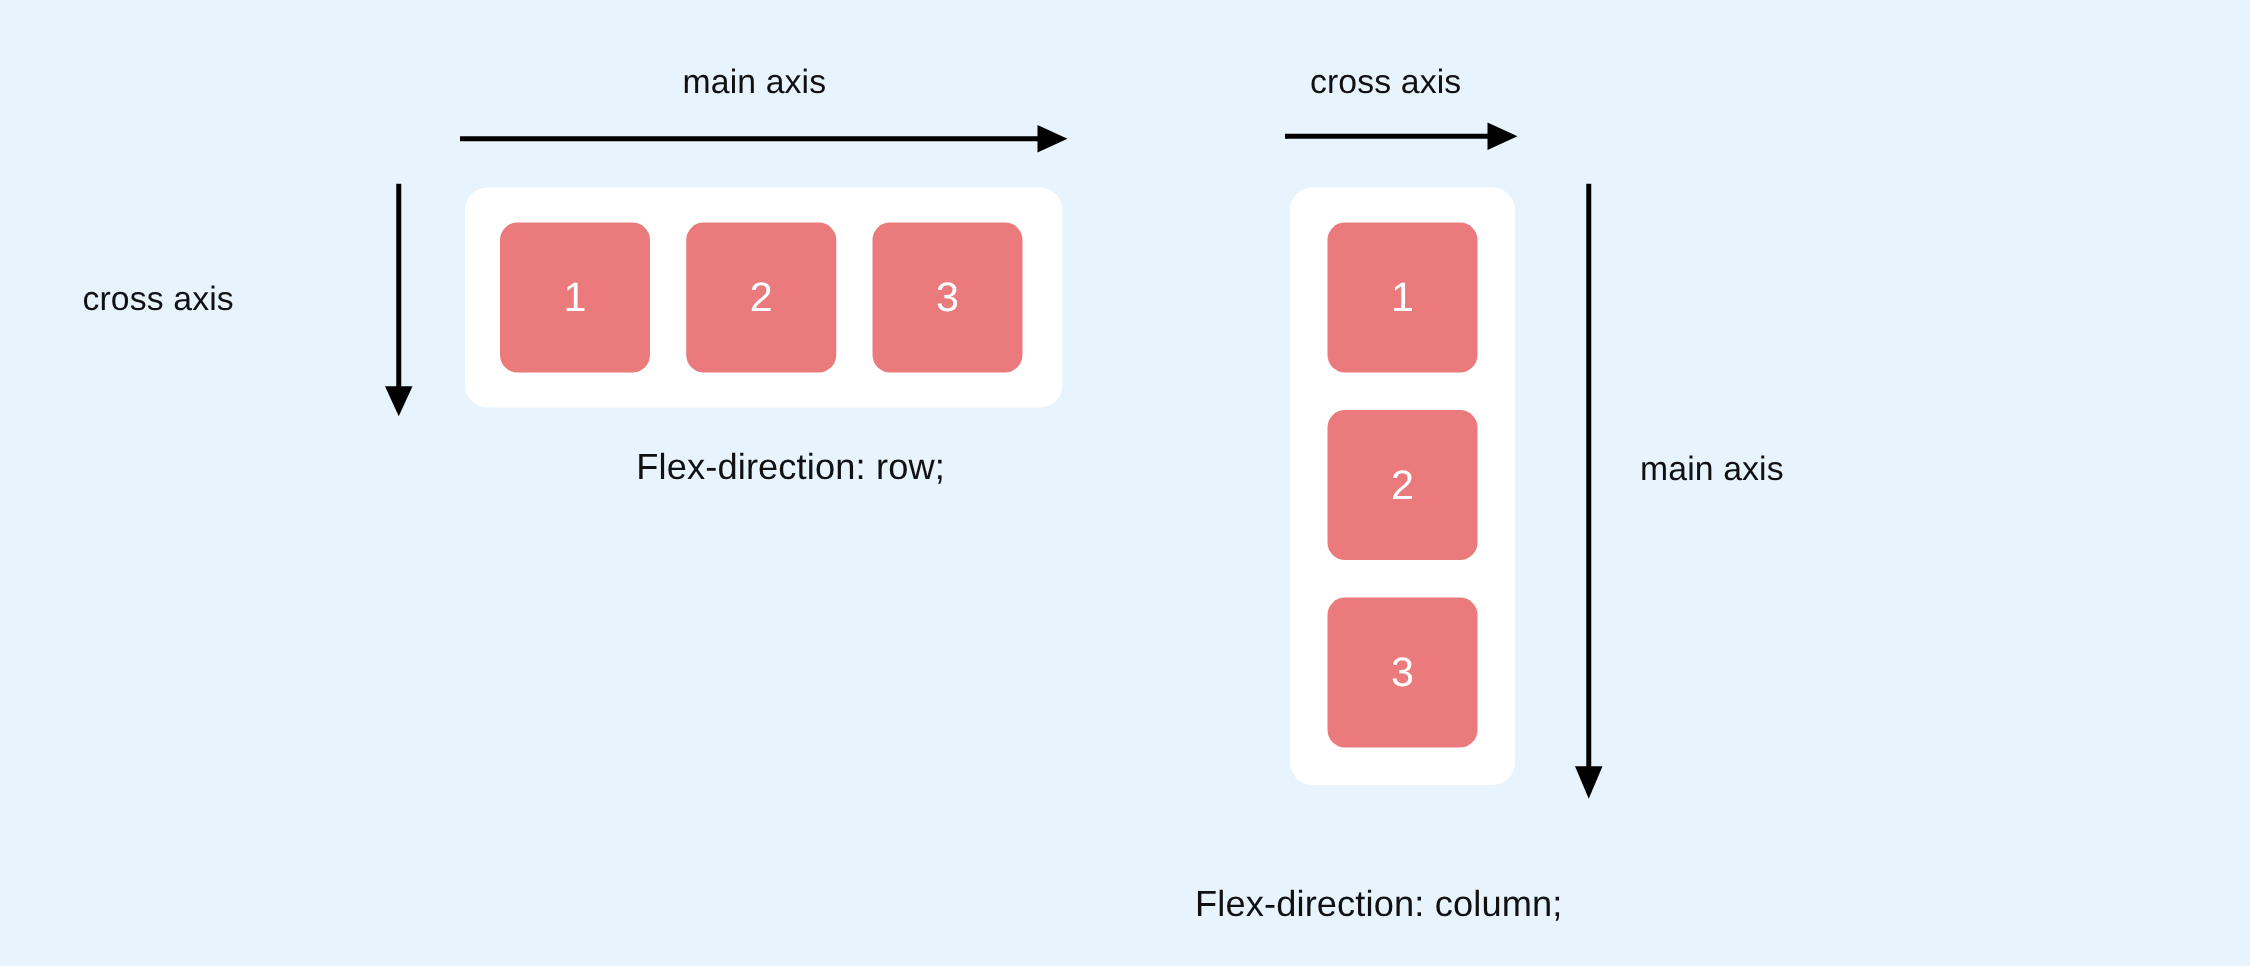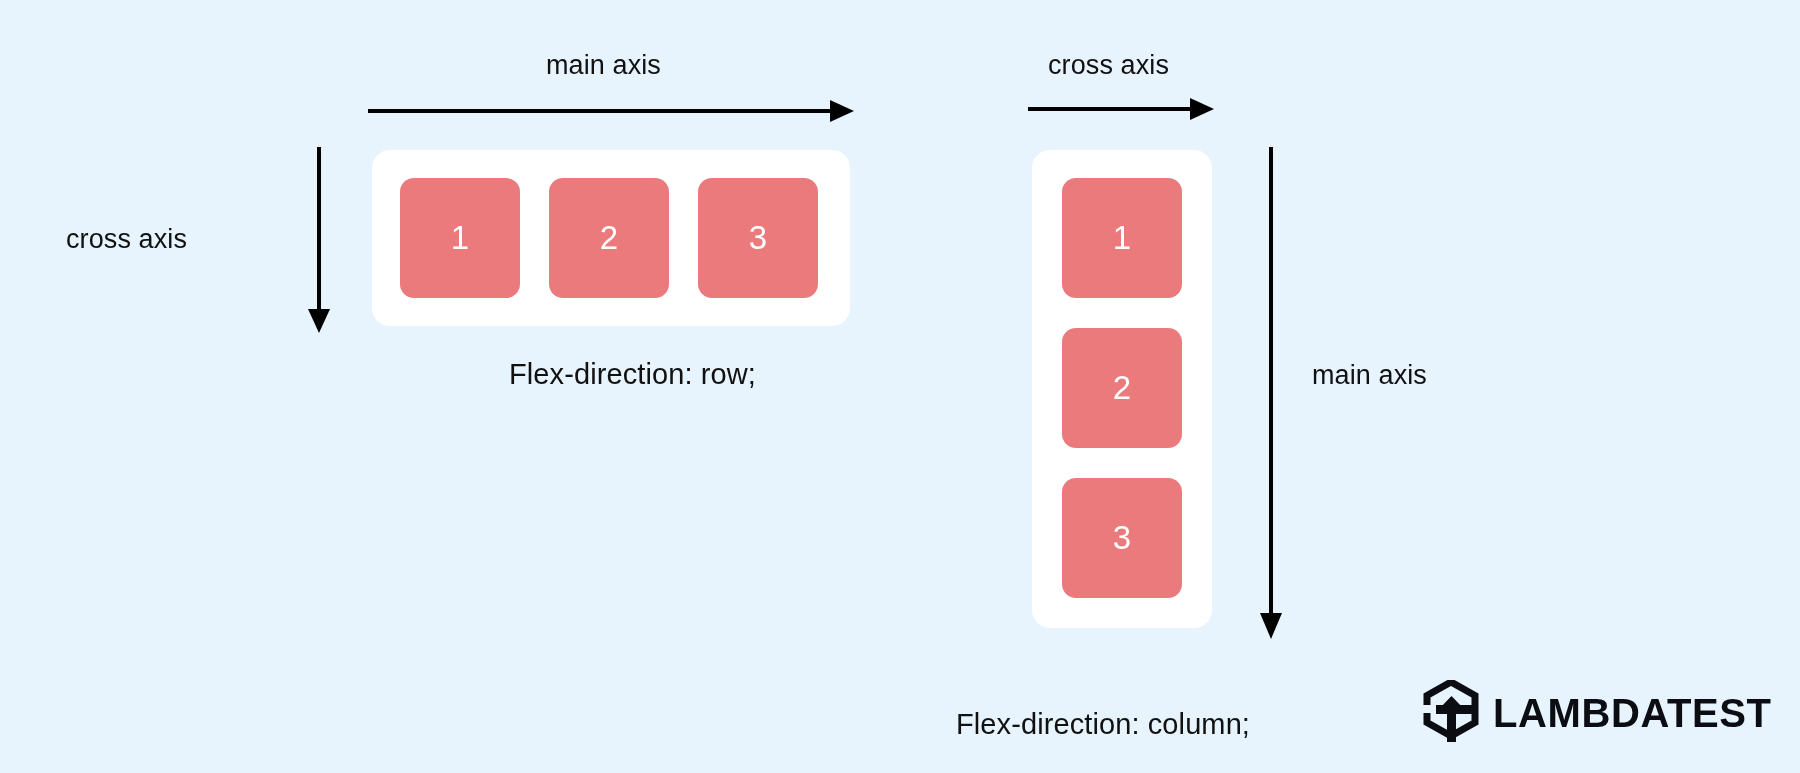--- a/index.html
+++ b/index.html
@@ -152,33 +152,14 @@
     <svg width="26" height="492" viewBox="0 0 26 492">
       <line x1="13" y1="0" x2="13" y2="470" stroke="#000000" stroke-width="4"></line>
       <polygon points="2,466 13,492 24,466" fill="#000000"></polygon>
     </svg>
   </div>
 
   <div class="axis-label" style="left:1312px; top:360px;">main axis</div>
 
   <div class="caption" style="left:956px; top:672px;margin-top:36px;">Flex-direction: column;</div>
 
-  <div class="logo">
-    <span class="logo-mark">
-      <svg width="58" height="62" viewBox="0 0 58 62" fill="none">
-
-        <path d="M29 2 L53 15.5 L53 42.5 L29 56 L5 42.5 L5 15.5 Z" stroke="#0b0d12" stroke-width="7" fill="none" stroke-linejoin="miter"></path>
-
-        <rect x="0" y="25" width="12" height="8" fill="#e7f4fd"></rect>
-
-        <rect x="25" y="25" width="9" height="37" fill="#0b0d12"></rect>
-
-        <rect x="25" y="25" width="27" height="9" fill="#0b0d12"></rect>
-
-        <path d="M29.5 16 L42 29 L17 29 Z" fill="#0b0d12"></path>
-
-        <rect x="14" y="25" width="14" height="9" fill="#0b0d12"></rect>
-      </svg>
-    </span>
-    <span class="logo-text">LAMBDATEST</span>
-  </div>
 
 </div>
 
 </body></html>

